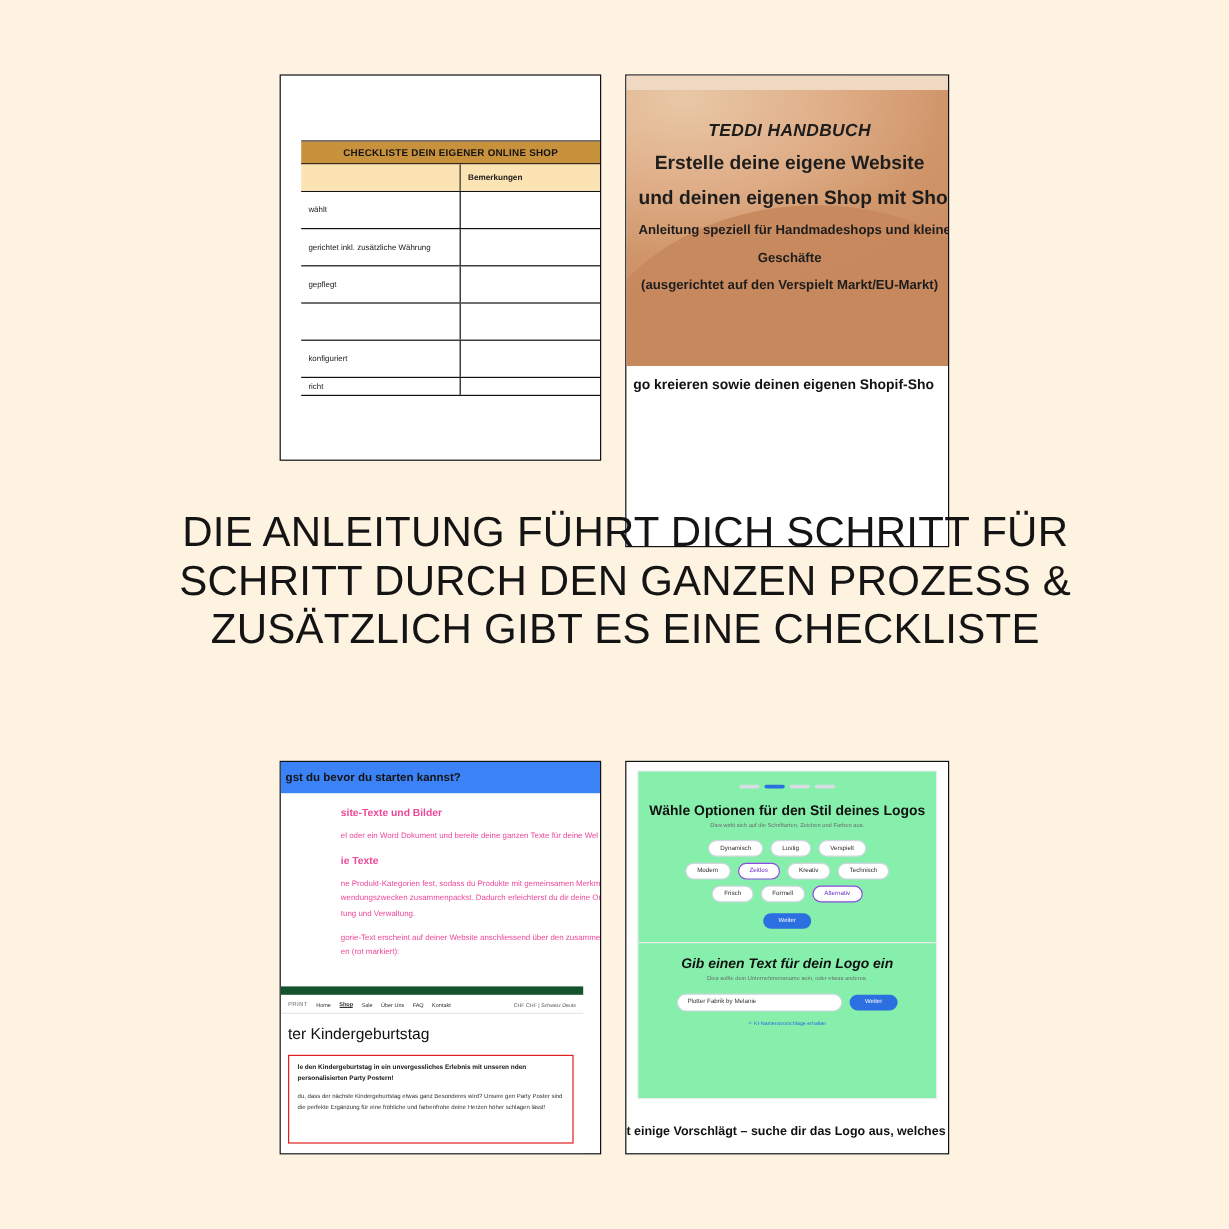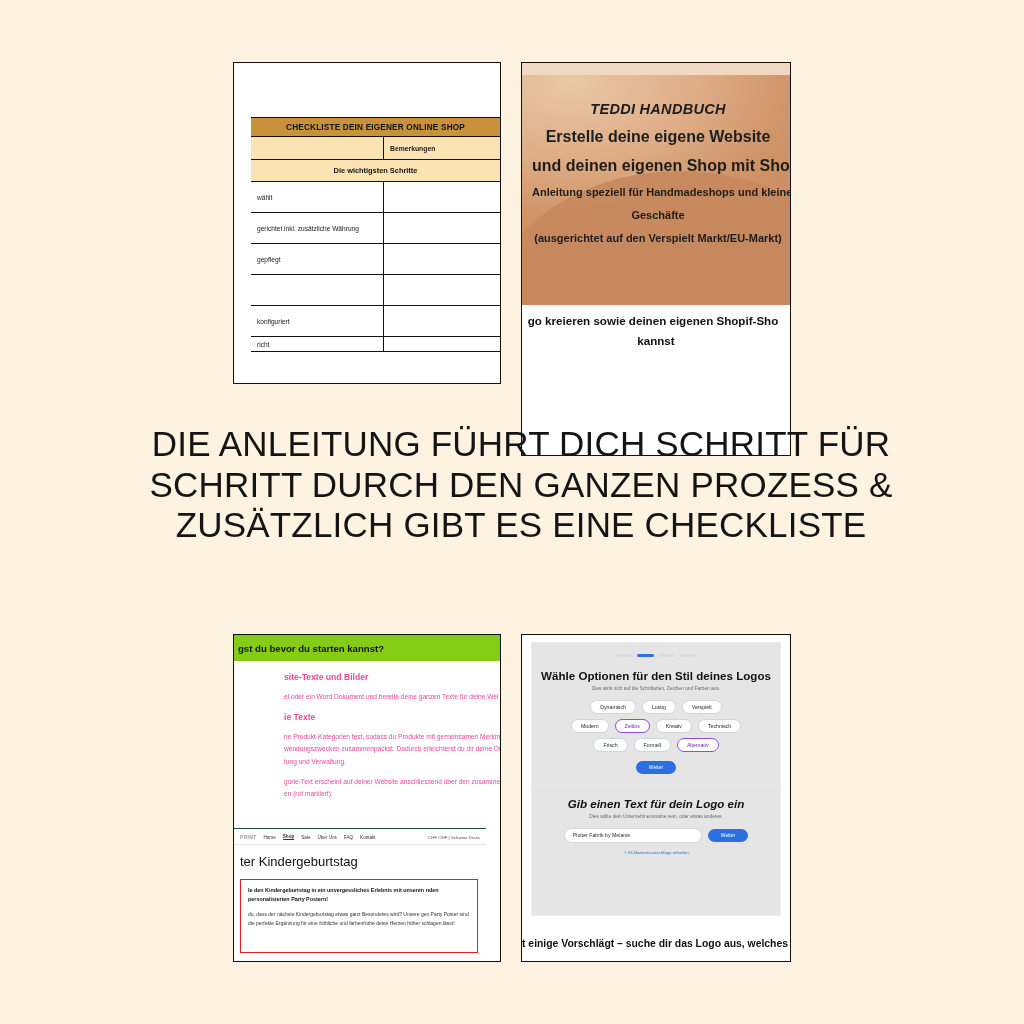--- a/index.html
+++ b/index.html
@@ -167,21 +167,21 @@
 
   
   #card-guide {
     left: 233px;
     top: 634px;
     width: 268px;
     height: 328px;
   }
   .guide-band {
     height: 26px;
-    background: #84cc16;
+    background: #3b82f6;
     color: #141414;
     font-weight: bold;
     font-size: 9.6px;
     display: flex;
     align-items: center;
     padding-left: 4px;
     white-space: nowrap;
   }
   .guide-body {
     padding: 11px 6px 0 6px;
@@ -190,21 +190,21 @@
   }
   .g-h { font-size: 8.6px; font-weight: bold; margin: 0 0 10px 0; white-space: nowrap; }
   .g-p { font-size: 6.6px; line-height: 1.55; margin: 0 0 10px 0; }
   .g-p.nowrap { white-space: nowrap; }
   .g-shot {
     position: absolute;
     left: 0; right: 14px;
     bottom: 0;
     height: 132px;
     background: #ffffff;
-    border-top: 1px solid #14532d;
+    border-top: 7px solid #14532d;
   }
   .shot-nav {
     display: flex;
     align-items: center;
     gap: 7px;
     font-size: 4.6px;
     color: #333;
     padding: 5px 6px 4px 6px;
     border-bottom: 1px solid #e6e6e6;
     white-space: nowrap;
@@ -252,21 +252,21 @@
     top: 634px;
     width: 270px;
     height: 328px;
   }
   .lg-inner {
     position: absolute;
     left: 10px;
     top: 8px;
     right: 10px;
     height: 272px;
-    background: #e5e5e5;
+    background: #86efac;
     box-shadow: 0 0 0 1px #ececec;
     overflow: hidden;
   }
   .lg-steps {
     display: flex;
     justify-content: center;
     align-items: center;
     gap: 4px;
     padding: 11px 0 10px;
   }
@@ -385,21 +385,20 @@
 
   <div class="card" id="card-checklist">
     <div class="xl-top-blank"></div>
     <div class="xl-title">CHECKLISTE DEIN EIGENER ONLINE SHOP</div>
 
     <div class="xl-row xl-head">
       <div class="xl-c1"></div>
       <div class="xl-c2">Bemerkungen</div>
     </div>
 
-    <div class="xl-sub">Die wichtigsten Schritte</div>
 
     <div class="xl-row xl-data">
       <div class="xl-c1">wählt</div>
       <div class="xl-c2"></div>
     </div>
     <div class="xl-row xl-data">
       <div class="xl-c1">gerichtet inkl. zusätzliche Währung</div>
       <div class="xl-c2"></div>
     </div>
     <div class="xl-row xl-data">
@@ -425,21 +424,20 @@
     <div class="cover-text">
       <div class="ln ln-brand">TEDDI HANDBUCH</div>
       <div class="ln ln-1">Erstelle deine eigene Website</div>
       <div class="ln ln-2">und deinen eigenen Shop mit Shopify</div>
       <div class="ln ln-3">Anleitung speziell für Handmadeshops und kleiner</div>
       <div class="ln ln-4">Geschäfte</div>
       <div class="ln ln-5">(ausgerichtet auf den Verspielt Markt/EU-Markt)</div>
     </div>
     <div class="cover-bottom">
       <div class="cb2">go kreieren sowie deinen eigenen Shopif-Sho</div>
-      <div>kannst</div>
     </div>
   </div>
 
   <div id="headline">DIE ANLEITUNG FÜHRT DICH SCHRITT FÜR SCHRITT DURCH DEN GANZEN PROZESS &amp; ZUSÄTZLICH GIBT ES EINE CHECKLISTE</div>
 
   <div class="card" id="card-guide">
     <div class="guide-band">gst du bevor du starten kannst?</div>
     <div class="guide-body">
       <div class="g-h">site-Texte und Bilder</div>
       <div class="g-p nowrap">el oder ein Word Dokument und bereite deine ganzen Texte für deine Wel</div>

